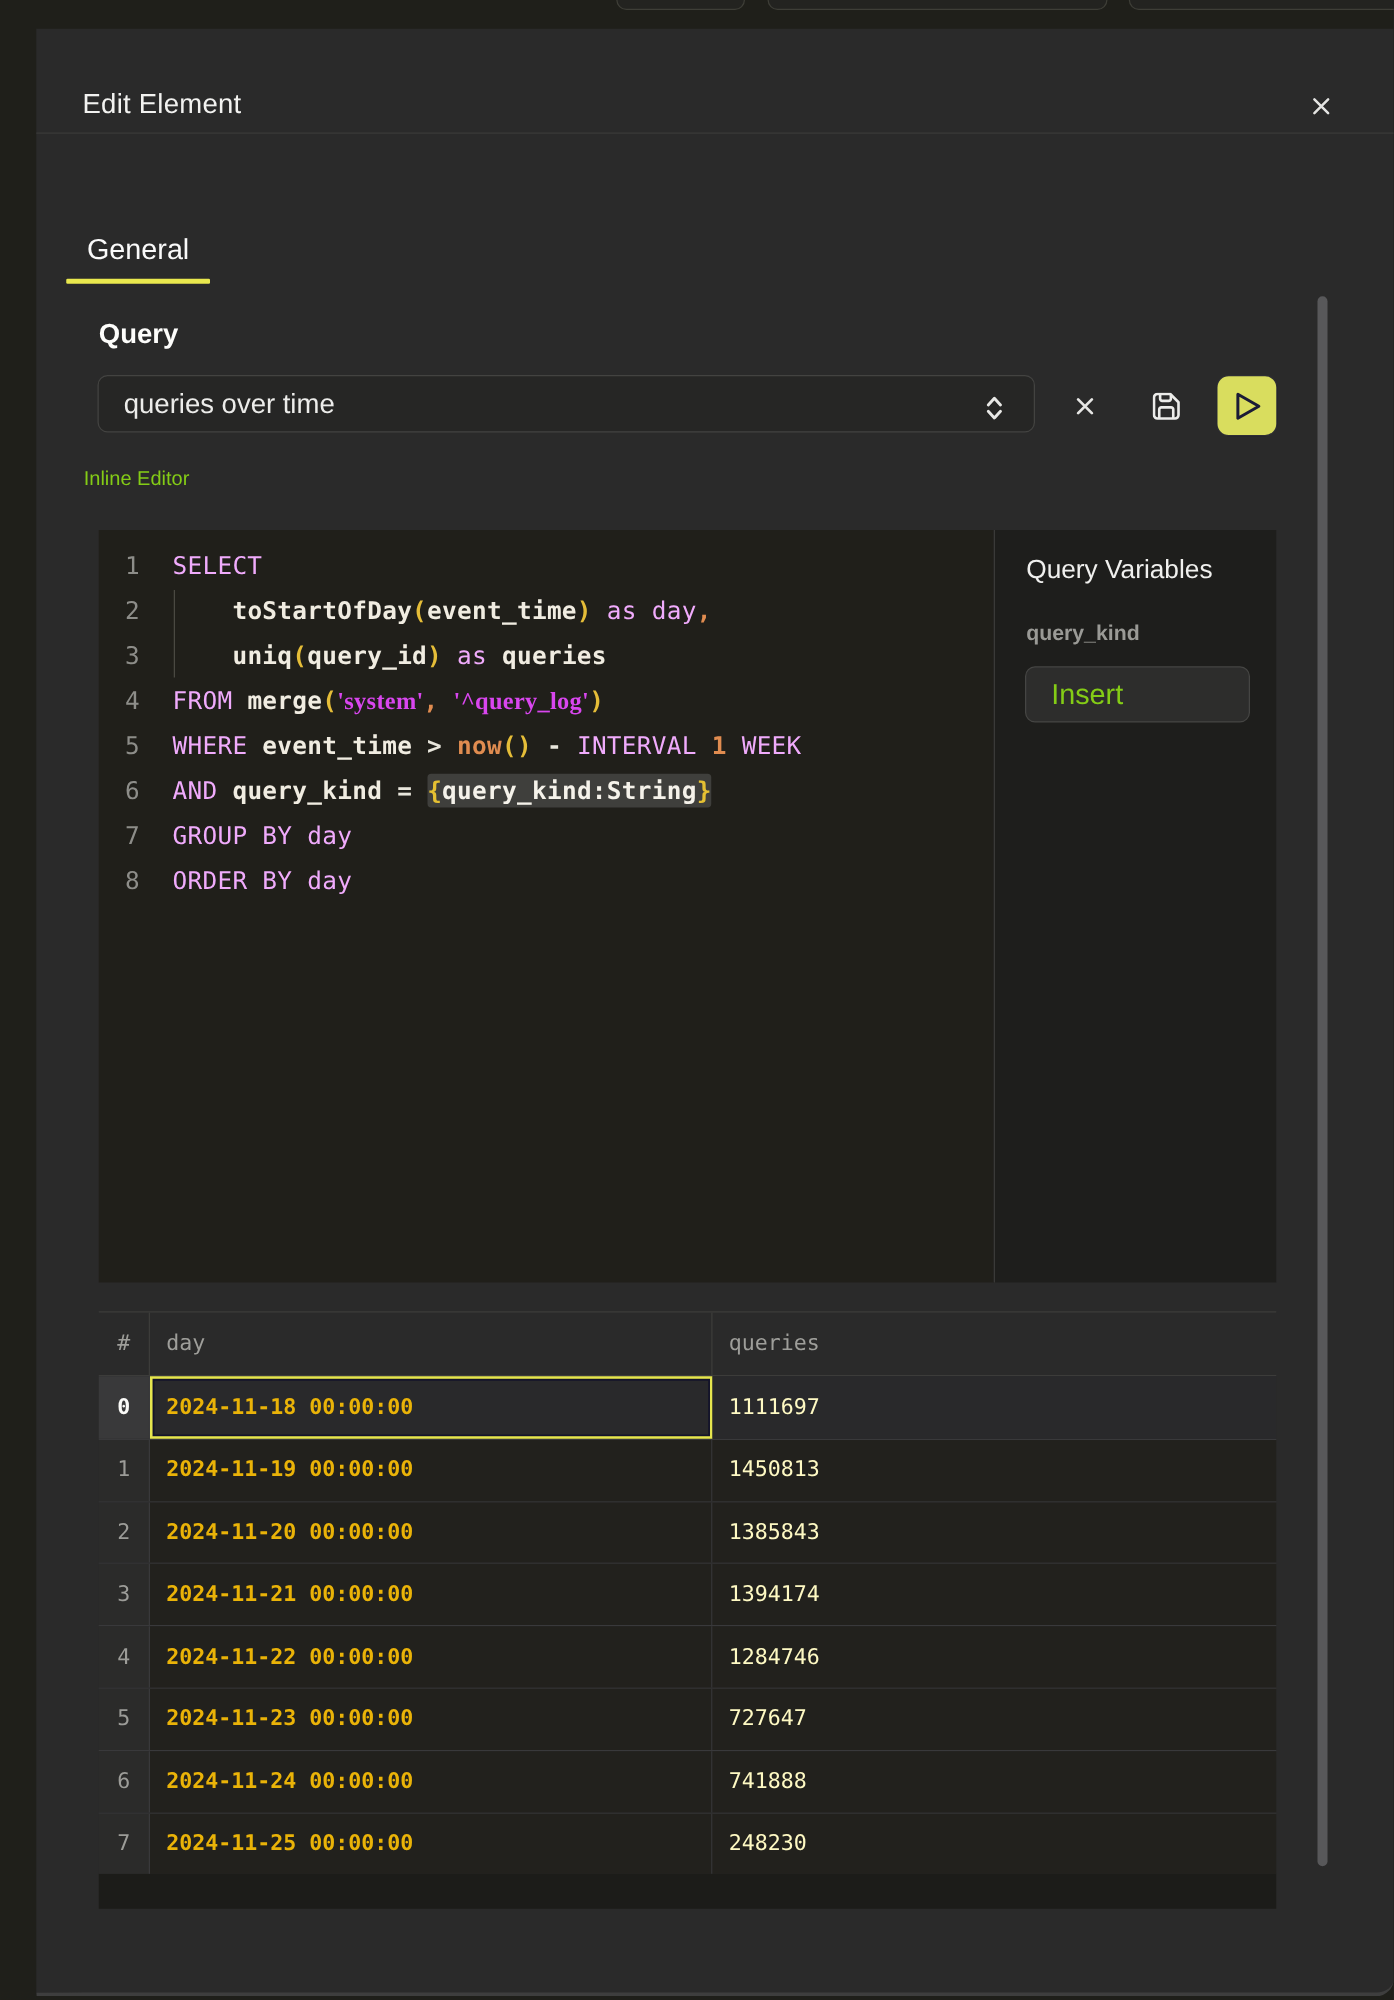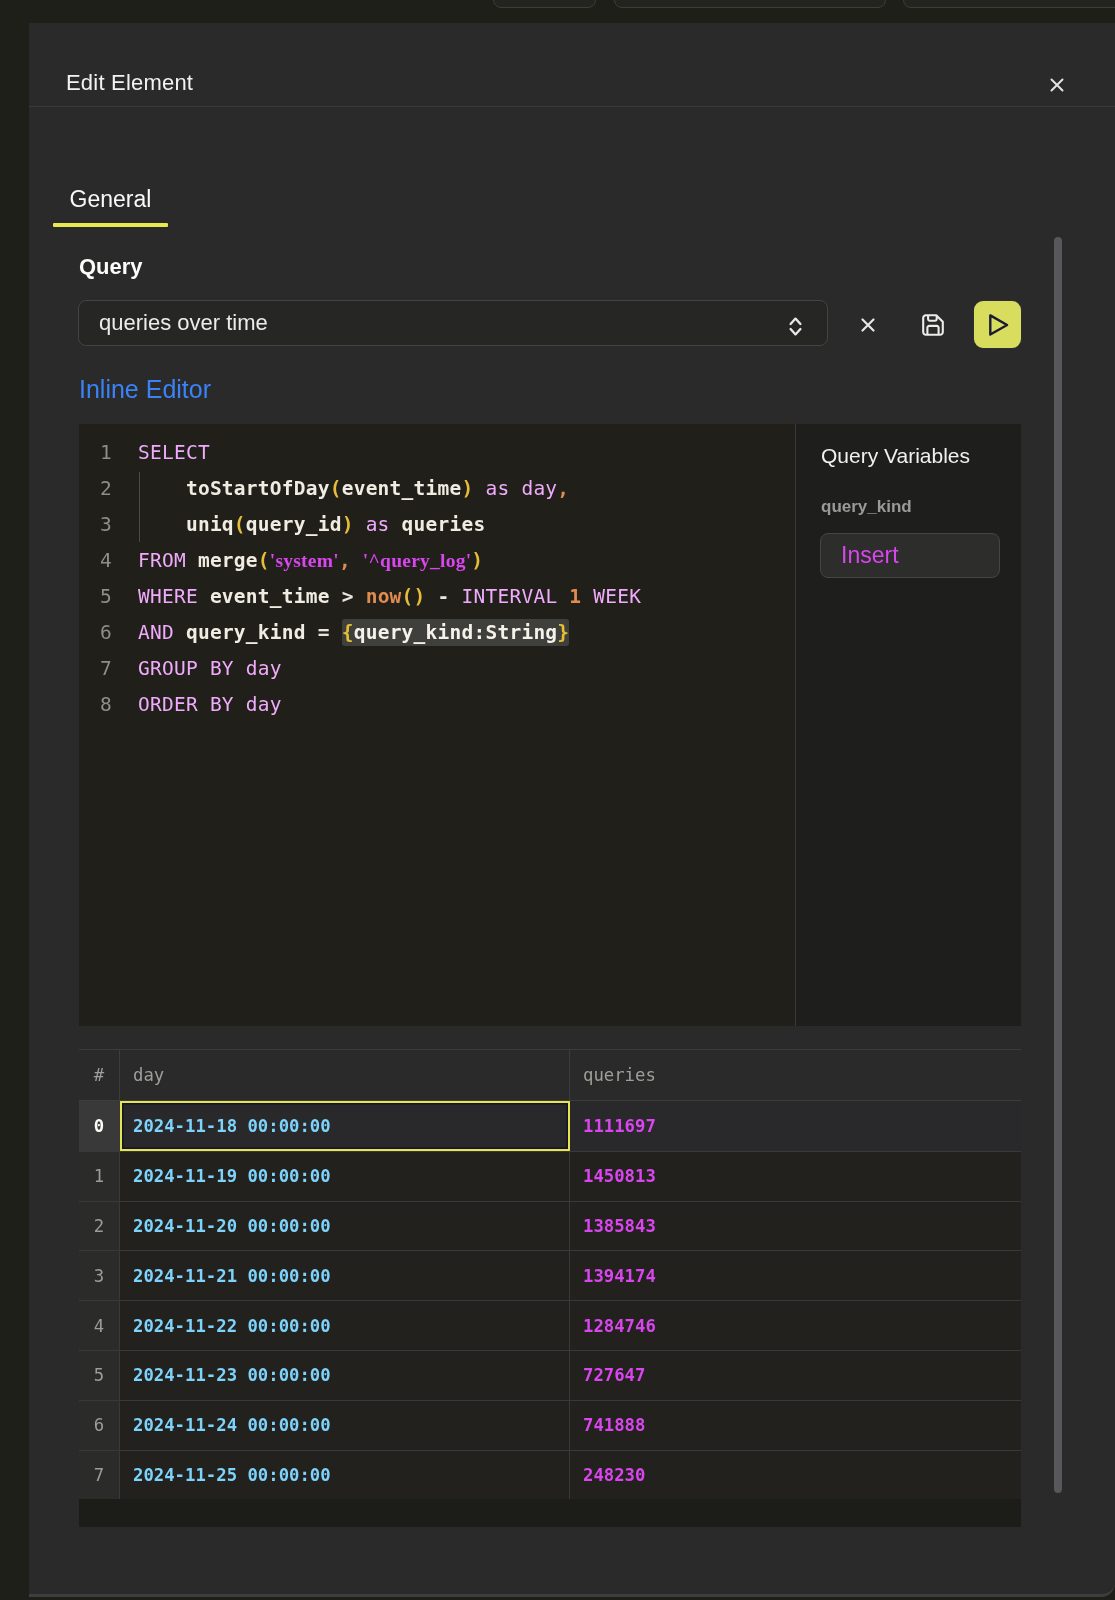--- a/index.html
+++ b/index.html
@@ -65,22 +65,22 @@
   .icon-btn {
     position:absolute; width:36px; height:36px;
     display:flex; align-items:center; justify-content:center; cursor:pointer;
   }
   .run-btn {
     position:absolute; left:944px; top:277px; width:49px; height:49px;
     background:#d9dd5e; border:1.5px solid rgba(15,15,45,.85); border-radius:10px;
     display:flex; align-items:center; justify-content:center; cursor:pointer;
   }
   .inline-editor-label {
-    position:absolute; left:50px; top:352px;
-    font-size:25px; font-weight:500; color:#3b82f6;
+    position:absolute; left:38px; top:352px;
+    font-size:16px; font-weight:500; color:#84cc16;
   }
   
   .editor-wrap {
     position:absolute; left:50px; top:401px; width:942px; height:602px;
   }
   .editor {
     position:absolute; left:0; top:0; width:716px; height:602px;
     background:#201f1a;
     font-family:"DejaVu Sans Mono", monospace; font-size:19.5px; letter-spacing:0.24px;
     padding-top:11px;
@@ -115,46 +115,46 @@
   }
   .var-name {
     position:absolute; left:25px; top:73px;
     font-size:17px; font-weight:700; color:#9a9a96;
   }
   .insert-btn {
     position:absolute; left:24px; top:109px; width:180px; height:45px;
     background:#2d2d2c; border:1px solid #454543; border-radius:8px;
     display:flex; align-items:center; cursor:pointer;
   }
-  .insert-label { margin-left:20px; font-size:23px; color:#d946ef; }
+  .insert-label { margin-left:20px; font-size:23px; color:#84cc16; }
   
   .results {
     position:absolute; left:50px; top:1026px; width:942px; height:478px;
     border-top:1px solid #3c3c3a;
     font-family:"DejaVu Sans Mono", monospace; font-size:17.3px;
   }
   .t-header { display:flex; height:51px; border-bottom:1px solid #3c3c3a; color:#9e9e9a; }
   .t-row { display:flex; height:49.8px; }
   .t-row + .t-row { border-top:1px solid #39393b; }
   .c-idx {
     width:41px; flex:0 0 41px;
     display:flex; align-items:center; justify-content:center;
     background:#2b2b2a; color:#9c9c98;
     border-right:1px solid #39393b;
   }
   .t-header .c-idx { background:transparent; color:#9e9e9a; border-right:1px solid #3c3c3a; }
   .c-day {
     width:450px; flex:0 0 450px; display:flex; align-items:center;
-    padding-left:13px; background:#22211d; color:#7dd3fc; font-weight:700;
+    padding-left:13px; background:#22211d; color:#eab308; font-weight:700;
     border-right:1px solid #39393b;
   }
   .t-header .c-day { background:transparent; color:#9e9e9a; font-weight:400; border-right:1px solid #3c3c3a; }
   .c-q {
     flex:1; display:flex; align-items:center;
-    padding-left:13px; background:#22211d; color:#d946ef; font-weight:700;
+    padding-left:13px; background:#22211d; color:#fef9c3; font-weight:400;
   }
   .t-header .c-q { background:transparent; color:#9e9e9a; font-weight:400; }
   .t-row.selected .c-idx { background:#39393a; color:#fbfbf8; font-weight:700; }
   .t-row.selected .c-day {
     background:#29292b;
     border:2px solid #e6e64e;
     box-shadow: inset 0 0 0 1.5px rgba(16,16,42,.85);
     padding-left:11px;
   }
   .t-row.selected .c-q { background:#29292b; }

